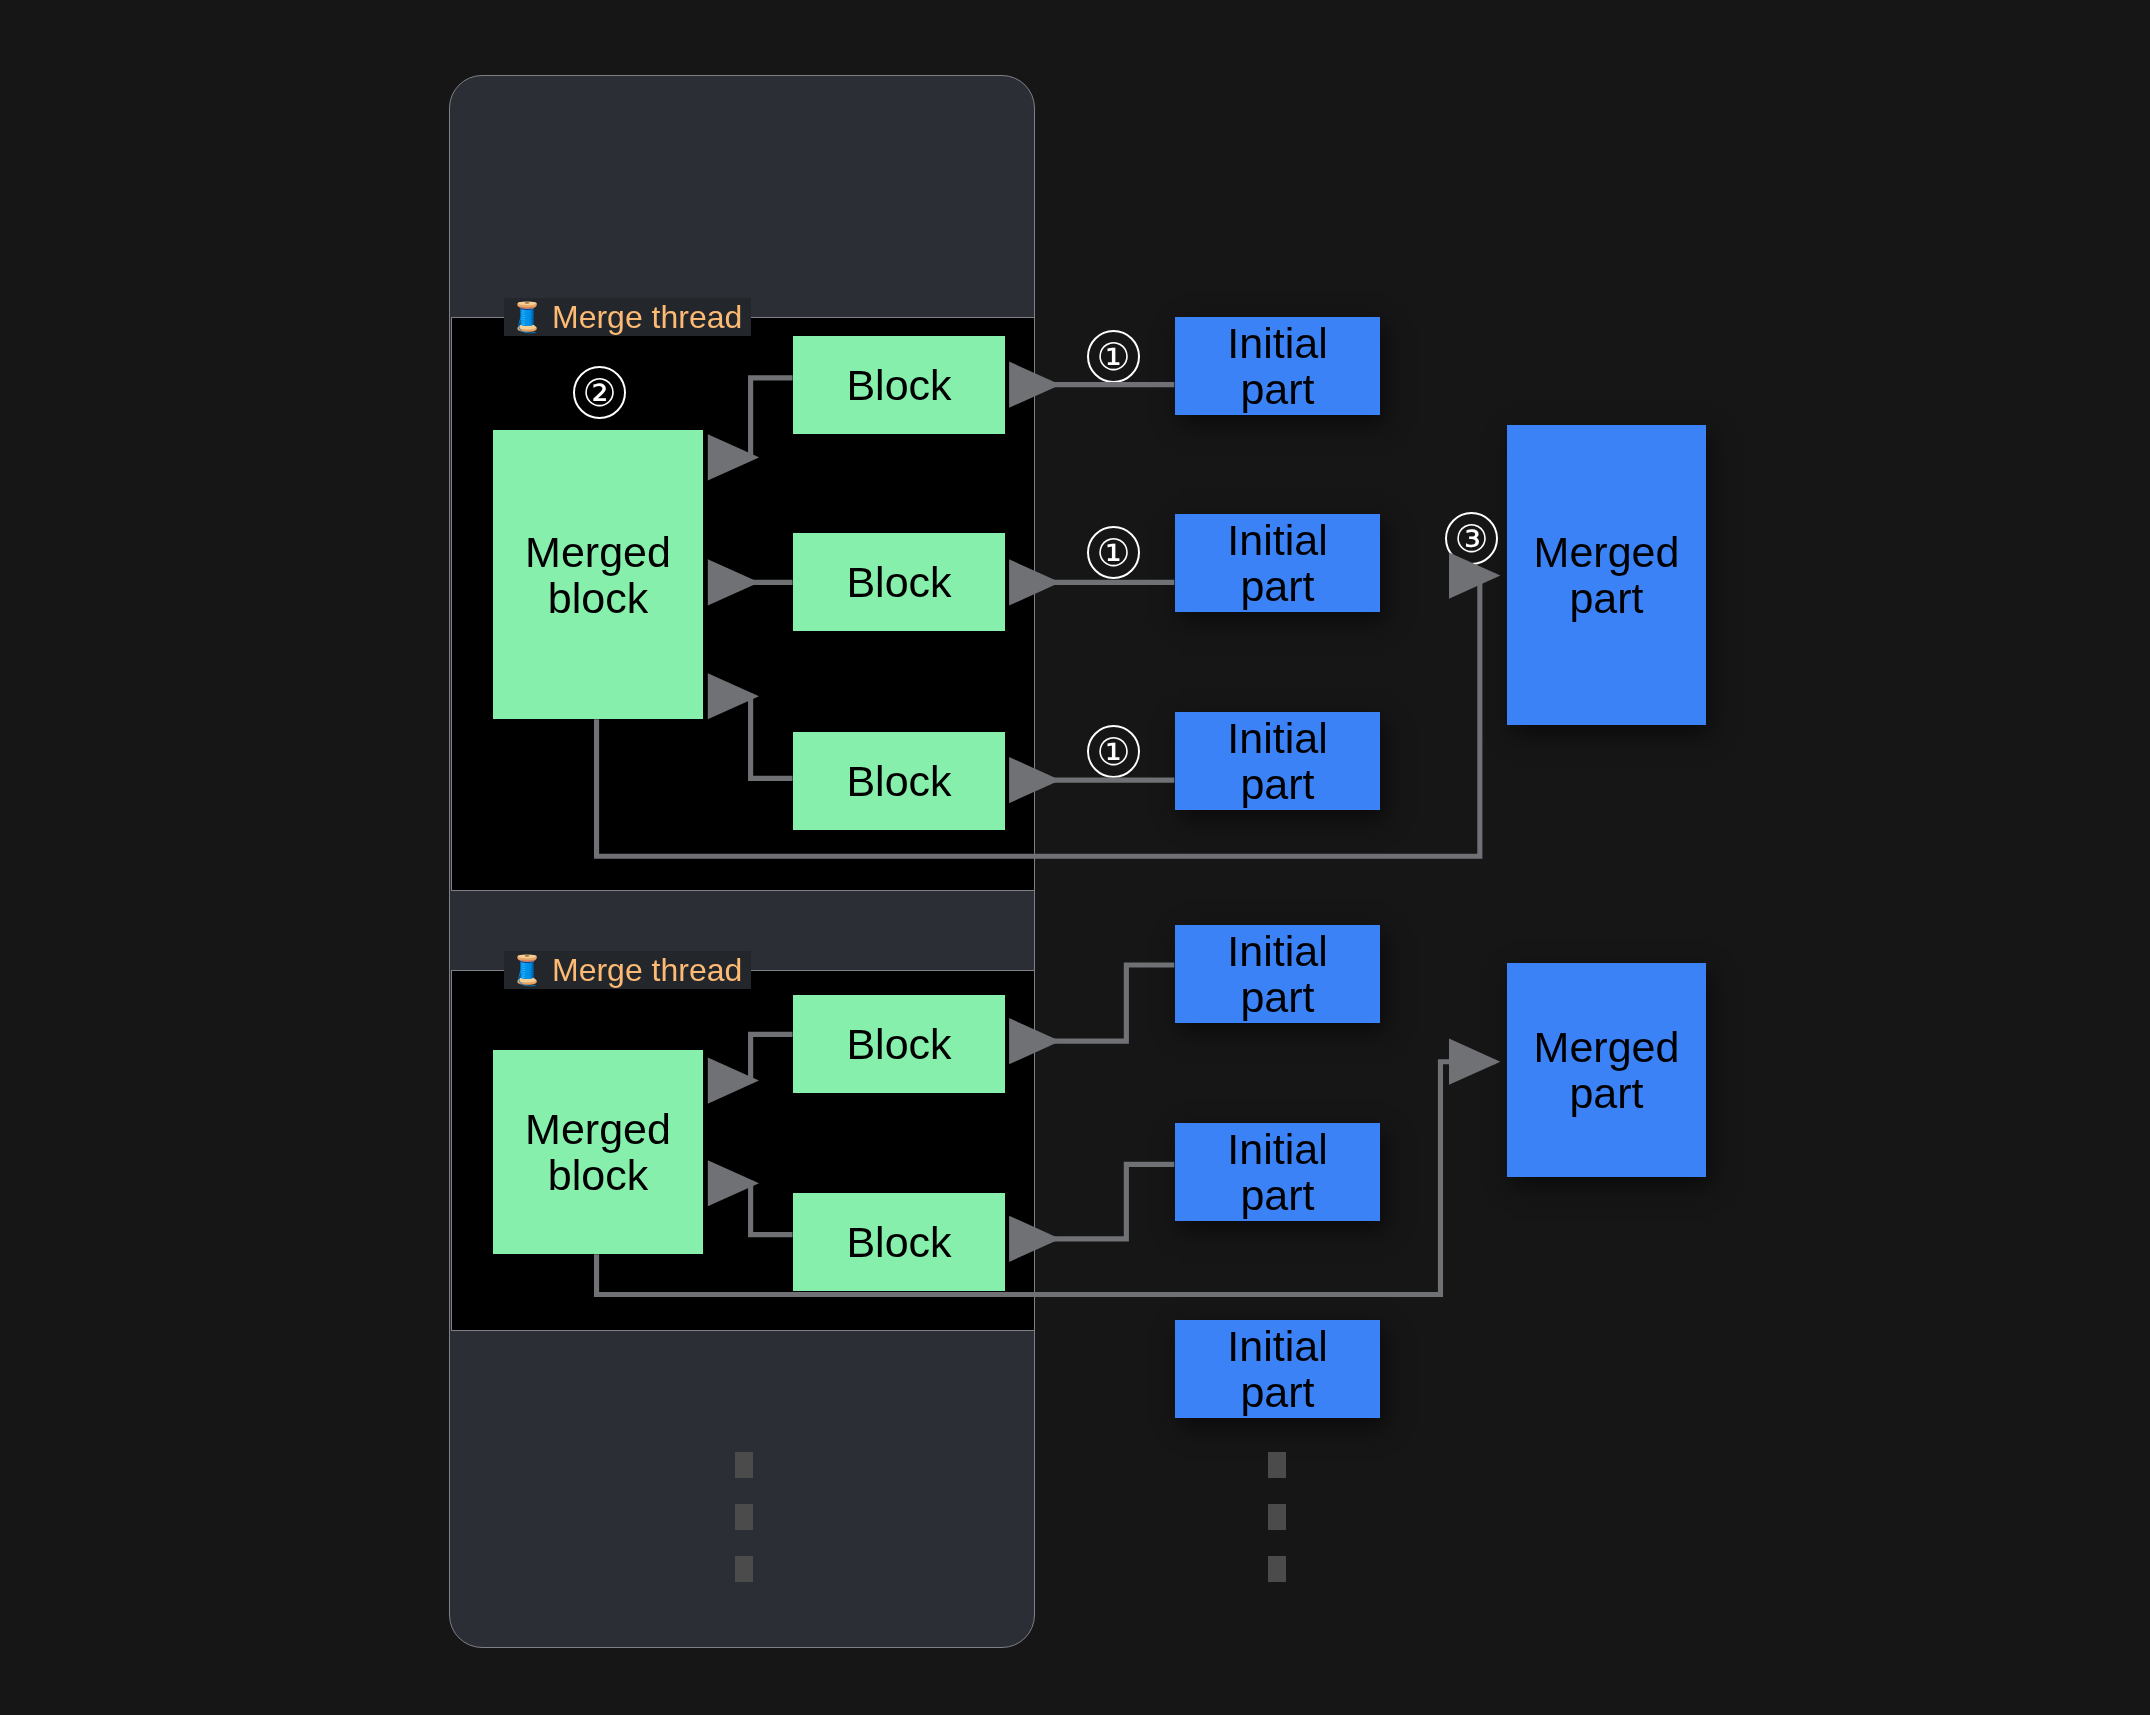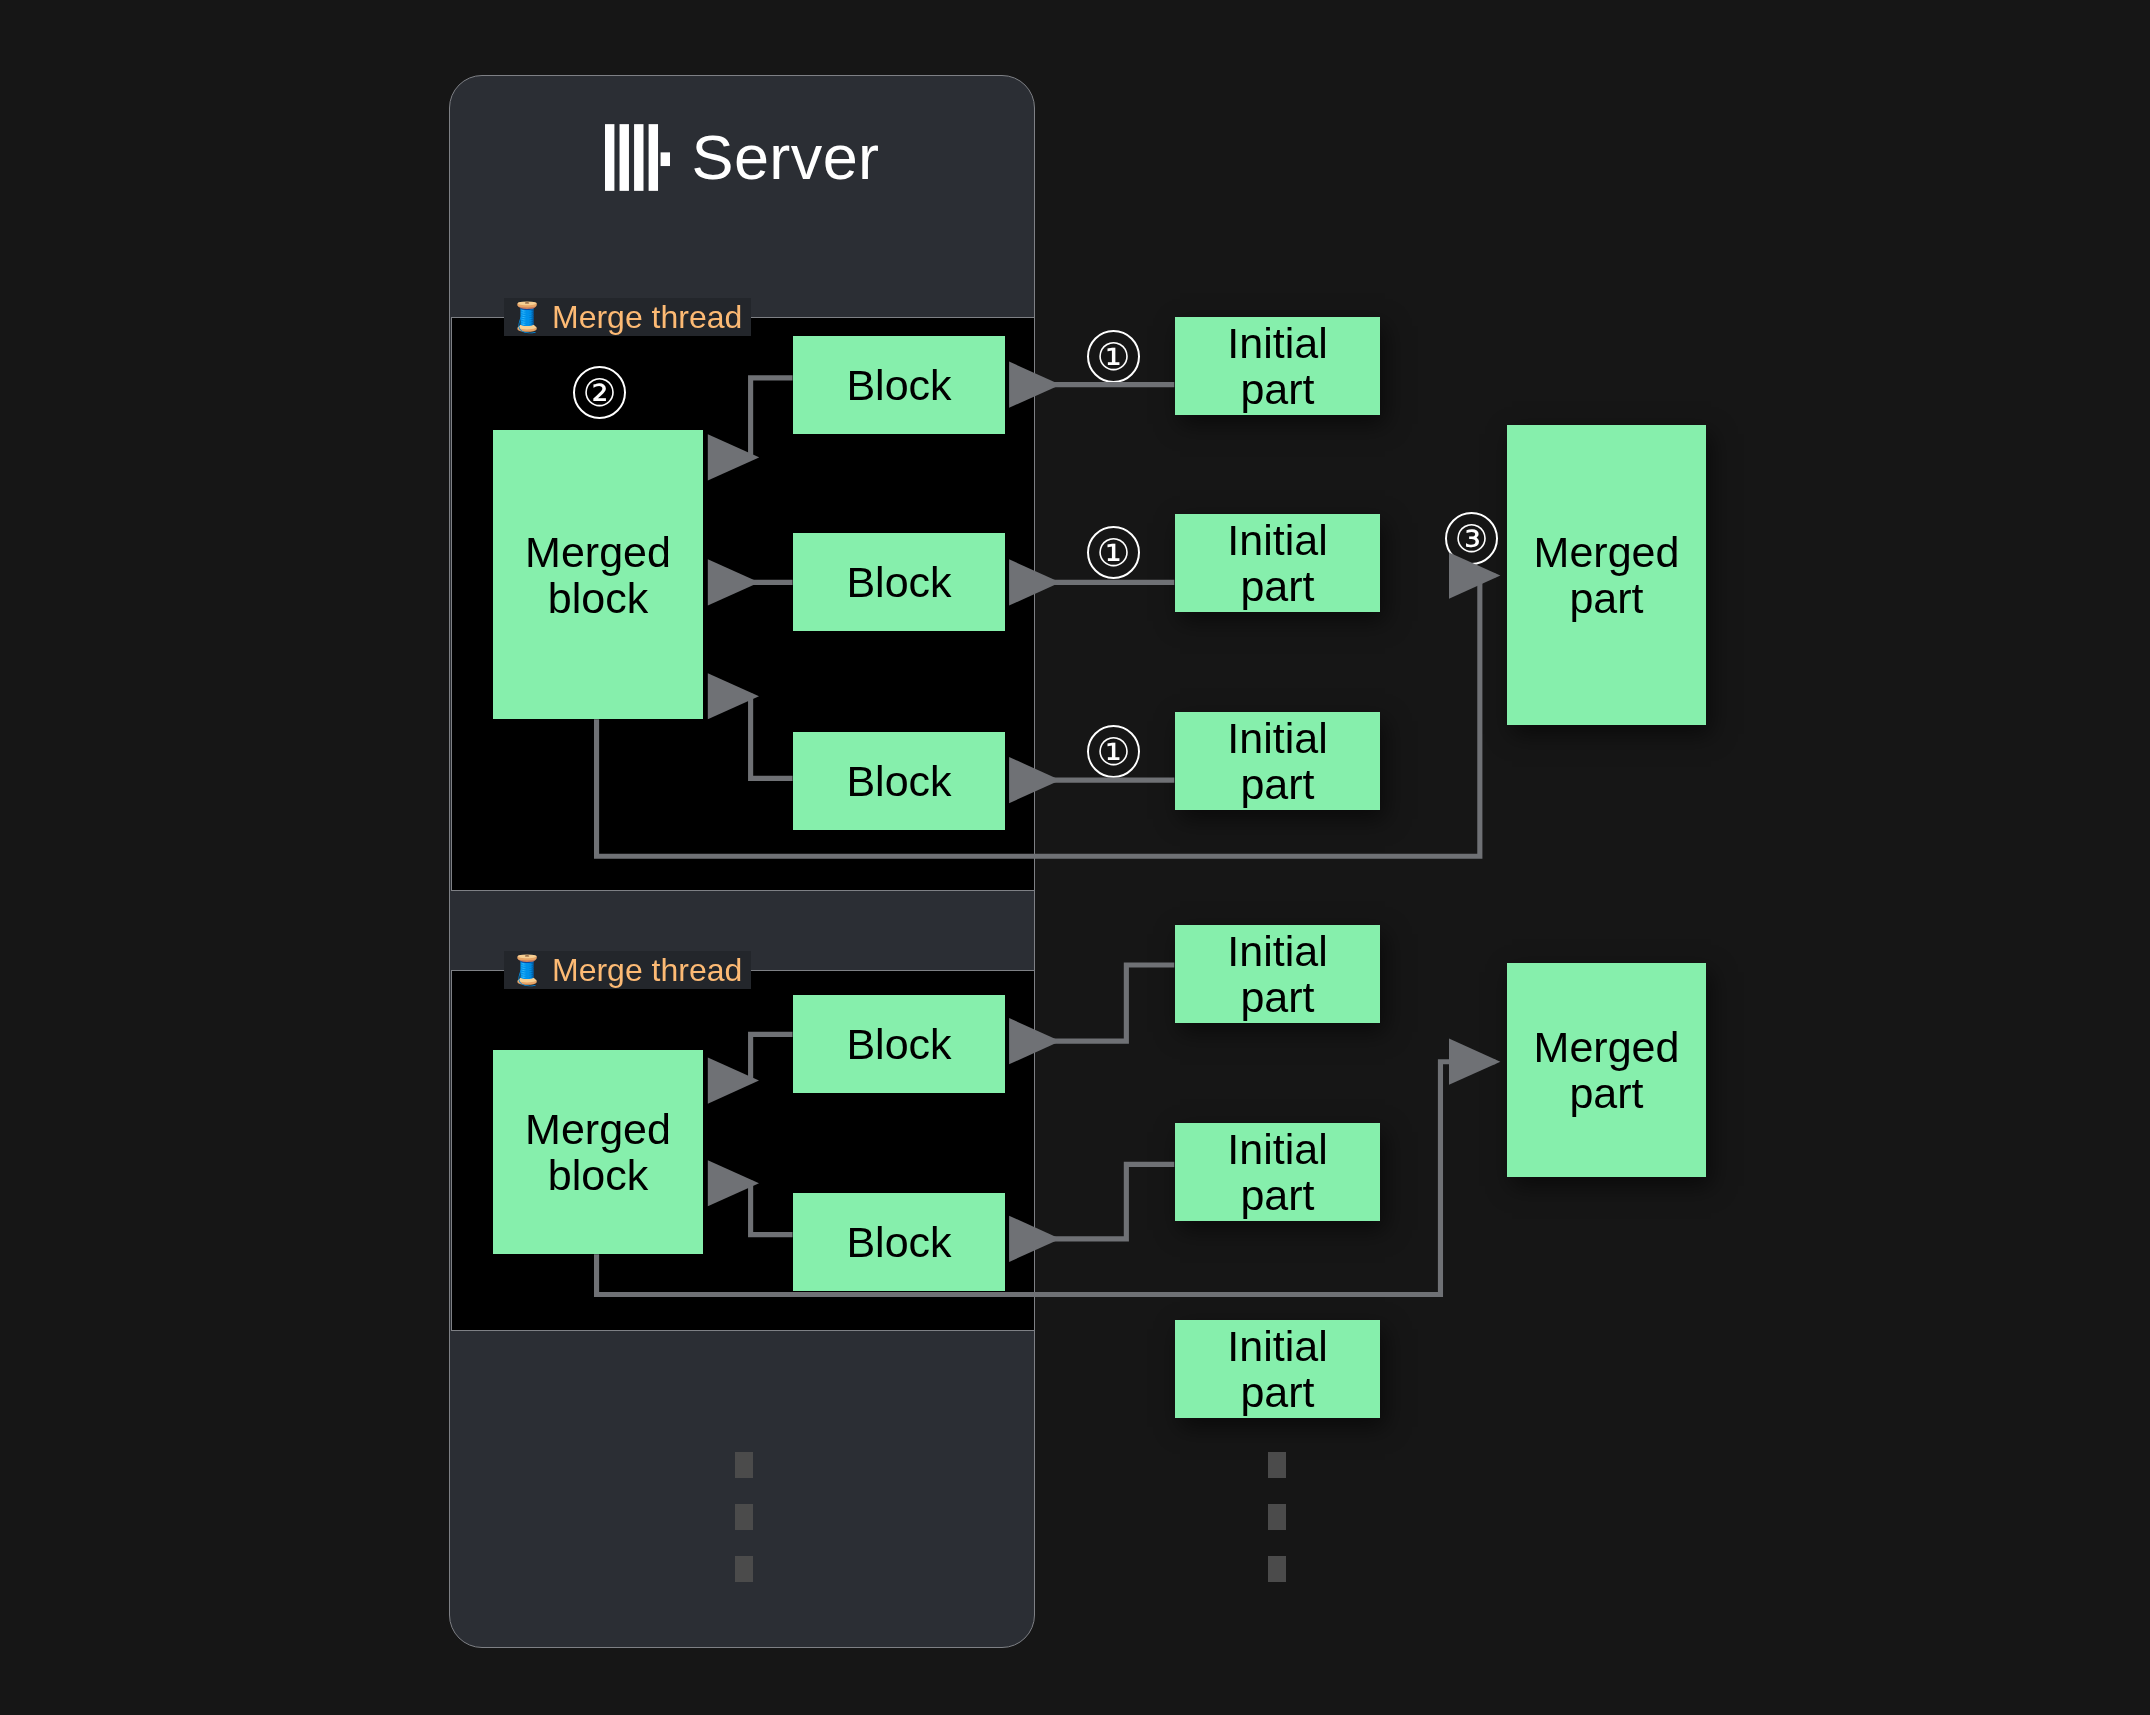--- a/index.html
+++ b/index.html
@@ -93,21 +93,21 @@
     box-sizing: border-box;
     display: flex;
     align-items: center;
     justify-content: center;
     text-align: center;
     color: #000000;
     line-height: 1.07;
   }
   .box.blue { background: #86efac; font-size: 43px; }
   .box.yellow {
-    background: #86efac;
+    background: #3b82f6;
     font-size: 43px;
     box-shadow: 5.1px 8.6px 22px rgba(0,0,0,0.55);
   }
 
   
   .step {
     position: absolute;
     width: 53px;
     height: 53px;
     border: 2.6px solid #ffffff;
@@ -143,32 +143,20 @@
     pointer-events: none;
   }
 </style>
 </head>
 <body>
 
 <div id="stage">
 
   <div class="server-panel"></div>
 
-  <div class="server-title">
-    <span>
-      <svg class="ch-logo" width="65" height="67" viewBox="0 0 76 78" aria-hidden="true">
-        <rect x="0" y="0" width="11" height="78" fill="#ffffff"></rect>
-        <rect x="17" y="0" width="11" height="78" fill="#ffffff"></rect>
-        <rect x="34" y="0" width="11" height="78" fill="#ffffff"></rect>
-        <rect x="51" y="0" width="11" height="78" fill="#ffffff"></rect>
-        <rect x="65" y="33" width="11" height="16" fill="#ffffff"></rect>
-      </svg>
-    </span>
-    <span class="server-title-text">Server</span>
-  </div>
 
   <div class="merge-region r1"></div>
   <div class="merge-label l1">
     <span class="spool">🧵</span>
     <span class="ml-text">Merge thread</span>
   </div>
 
   <div class="step" style="left:573px; top:366px;">②</div>
 
   <div class="box blue" style="left:493px; top:430px; width:210px; height:289px; flex-direction:column;">

